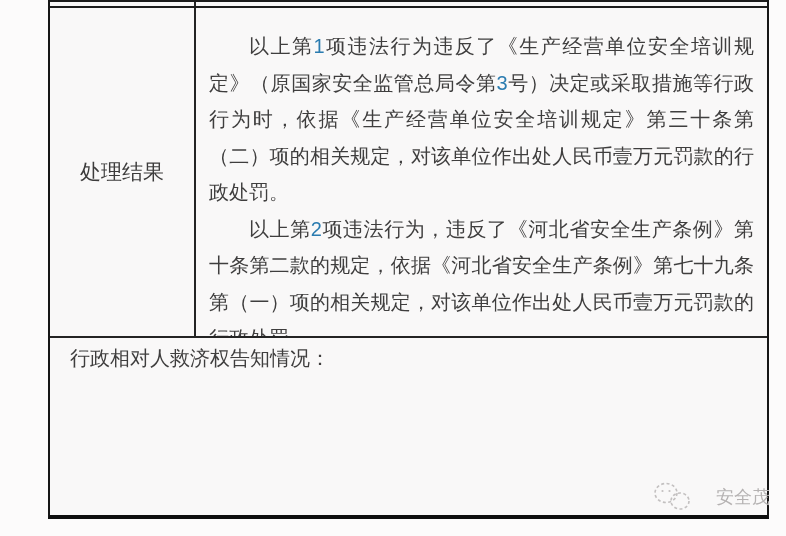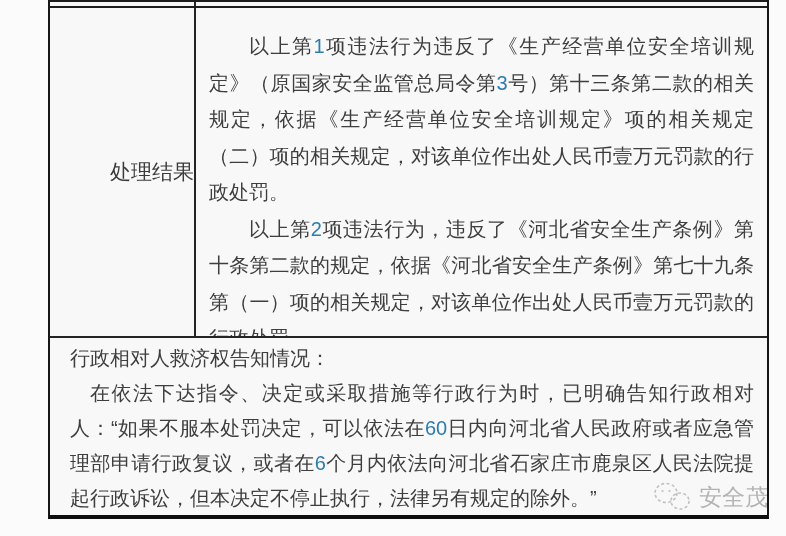--- a/index.html
+++ b/index.html
@@ -38,22 +38,22 @@
   .remnant-right { flex: 1; }
 
   .row-main {
     display: flex;
     height: 328px;
   }
   .cell-header {
     width: 146px;
     border-right: 2px solid #242424;
     display: flex;
-    flex-direction: column;
-    align-items: flex-end;
+    flex-direction: row;
+    align-items: center;
     justify-content: center;
     font-size: 21px;
     line-height: 30px;
     color: #3c3b3b;
     text-align: center;
   }
   .cell-body {
     flex: 1;
     padding: 20px 13px 0 13px;
     font-size: 20px;
@@ -78,23 +78,23 @@
   .remedy-para { text-indent: 1em; text-align: justify; }
 
   .hl { color: #2b7cb0; }
 
   .watermark {
     position: absolute;
     left: 652px;
     top: 481px;
     display: flex;
     align-items: center;
-    gap: 5px;
+    gap: 22px;
     color: #b5b2b2;
-    font-size: 23px;
+    font-size: 18px;
     white-space: nowrap;
     z-index: 5;
   }
   .watermark svg { display: block; }
 </style>
 </head>
 <body>
 
 <div class="page">
 
@@ -103,30 +103,29 @@
     <div class="remnant-row">
       <div class="remnant-left"></div>
       <div class="remnant-right"></div>
     </div>
 
     <div class="row-main">
       <div class="cell-header">
         <div>处理结果</div>
       </div>
       <div class="cell-body">
-          <p><span>以上第</span><span class="hl">1</span><span>项违法行为违反了《生产经营单位安全培训规定》（原国家安全监管总局令第</span><span class="hl">3</span><span>号）第十三条第二款的相关规定，依据《生产经营单位安全培训规定》项的相关规定（二）项的相关规定，对该单位作出处人民币壹万元罚款的行政处罚。</span></p>
+          <p><span>以上第</span><span class="hl">1</span><span>项违法行为违反了《生产经营单位安全培训规定》（原国家安全监管总局令第</span><span class="hl">3</span><span>号）决定或采取措施等行政行为时，依据《生产经营单位安全培训规定》第三十条第（二）项的相关规定，对该单位作出处人民币壹万元罚款的行政处罚。</span></p>
           <p><span>以上第</span><span class="hl">2</span><span>项违法行为，违反了《河北省安全生产条例》第十条第二款的规定，依据《河北省安全生产条例》第七十九条第（一）项的相关规定，对该单位作出处人民币壹万元罚款的行政处罚。</span></p>
         </div>
     </div>
 
     <div class="row-divider"></div>
 
     <div class="row-remedy">
       <div class="remedy-title">行政相对人救济权告知情况：</div>
-      <div class="remedy-para"><span>在依法下达指令、决定或采取措施等行政行为时，已明确告知行政相对人：“如果不服本处罚决定，可以依法在</span><span class="hl">60</span><span>日内向河北省人民政府或者应急管理部申请行政复议，或者在</span><span class="hl">6</span><span>个月内依法向河北省石家庄市鹿泉区人民法院提起行政诉讼，但本决定不停止执行，法律另有规定的除外。”</span></div>
     </div>
 
   </div>
 
   <div class="watermark">
     <span>
       <svg width="42" height="32" viewBox="0 0 42 32">
         <ellipse cx="14" cy="12" rx="11" ry="9.5" fill="none" stroke="#c3c0c0" stroke-width="1.6" stroke-dasharray="3 2.4"></ellipse>
         <ellipse cx="28" cy="20" rx="9" ry="8" fill="none" stroke="#c3c0c0" stroke-width="1.6" stroke-dasharray="3 2.4"></ellipse>
         <circle cx="10.5" cy="10" r="1.1" fill="#c3c0c0"></circle>

